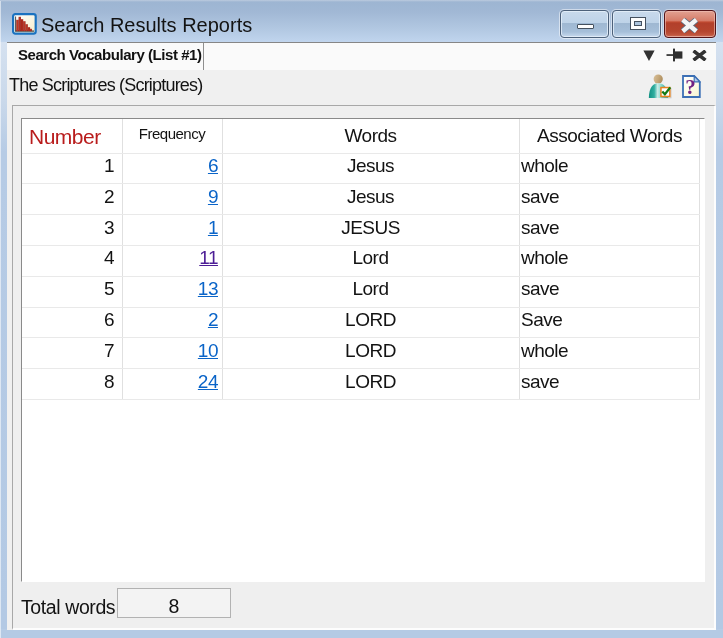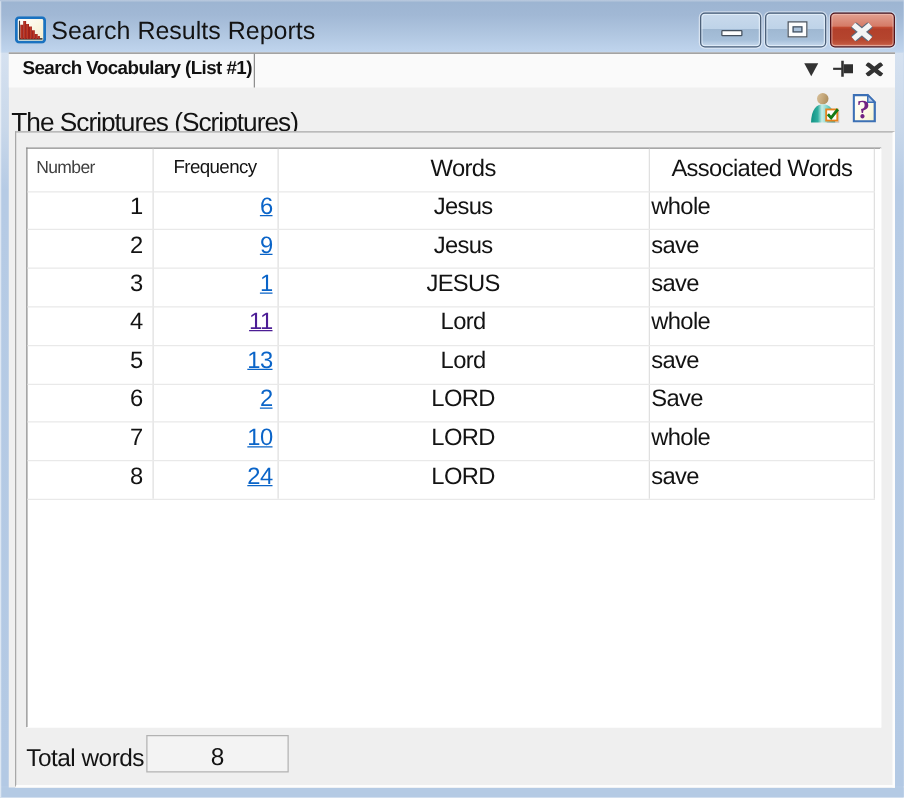--- a/index.html
+++ b/index.html
@@ -81,21 +81,21 @@
 </svg>
 <svg class="abs" style="left:666px;top:48px;" width="17" height="14" viewBox="0 0 17 14">
   <rect x="0.5" y="6.2" width="7" height="1.7" fill="#2f2f2f"></rect>
   <rect x="7" y="0.6" width="2" height="12.8" fill="#2f2f2f"></rect>
   <rect x="9" y="3.4" width="7.4" height="7.2" fill="#2f2f2f"></rect>
 </svg>
 <svg class="abs" style="left:692px;top:50px;" width="15" height="11" viewBox="0 0 15 11">
   <path d="M1.5 0.8 L13.5 10.2 M13.5 0.8 L1.5 10.2" stroke="#323232" stroke-width="3.5" fill="none"></path>
 </svg>
 
-<div class="abs" style="left:9px;top:74.5px;font-size:21px;letter-spacing:-0.8px;color:#131313;margin-top:12px;">The Scriptures (Scriptures)</div>
+<div class="abs" style="left:9px;top:74.5px;font-size:18px;letter-spacing:-0.8px;color:#131313;">The Scriptures (Scriptures)</div>
 
 <svg class="abs" style="left:648px;top:74px;" width="25" height="25" viewBox="0 0 25 25">
   <defs>
     <linearGradient id="tealg" x1="0" y1="0" x2="1" y2="0">
       <stop offset="0" stop-color="#119183"></stop>
       <stop offset="0.28" stop-color="#2fae9f"></stop>
       <stop offset="0.45" stop-color="#c8ece6"></stop>
       <stop offset="0.62" stop-color="#8edcd2"></stop>
       <stop offset="0.88" stop-color="#3db0a2"></stop>
       <stop offset="1" stop-color="#34a698"></stop>
@@ -132,21 +132,21 @@
   border-right:2px solid #fdfdfd;border-bottom:2.5px solid #fdfdfd;box-sizing:border-box;"></div>
 
 <div class="abs" style="left:21px;top:118px;width:684px;height:464px;background:#ffffff;
   border:1px solid #8a8a8a;border-bottom-color:#ffffff;border-right-color:#ffffff;box-sizing:border-box;"></div>
 
 <div class="abs" style="left:122px;top:119px;width:1px;height:280px;background:#e0e0e0;"></div>
 <div class="abs" style="left:222px;top:119px;width:1px;height:280px;background:#e0e0e0;"></div>
 <div class="abs" style="left:519px;top:119px;width:1px;height:280px;background:#e0e0e0;"></div>
 <div class="abs" style="left:699px;top:119px;width:1px;height:280px;background:#e0e0e0;"></div>
 
-<div class="abs" style="left:29px;top:125px;font-size:14px;letter-spacing:-0.5px;color:#404040;">Number</div>
+<div class="abs" style="left:29px;top:125px;font-size:21px;letter-spacing:-0.5px;color:#b91c1c;">Number</div>
 <div class="abs" style="left:122px;top:125px;width:100px;text-align:center;font-size:15px;letter-spacing:-0.5px;color:#131313;">Frequency</div>
 <div class="abs" style="left:222px;top:125px;width:297px;text-align:center;font-size:19px;letter-spacing:-0.5px;color:#131313;">Words</div>
 <div class="abs" style="left:519px;top:125px;width:181px;text-align:center;font-size:19px;letter-spacing:-0.5px;color:#131313;">Associated Words</div>
 
 <div class="abs" style="left:22px;top:152.5px;width:678px;height:1px;background:#e9e9e9;"></div>
 <div class="abs" style="left:22px;top:155.0px;width:92px;text-align:right;font-size:19px;letter-spacing:-0.5px;color:#131313;">1</div>
 <div class="abs" style="left:122px;top:155.0px;width:96px;text-align:right;font-size:19px;letter-spacing:-0.5px;"><span style="color:#0a64c8;text-decoration:underline;">6</span></div>
 <div class="abs" style="left:222px;top:155.0px;width:297px;text-align:center;font-size:19px;letter-spacing:-0.5px;color:#131313;">Jesus</div>
 <div class="abs" style="left:521px;top:155.0px;font-size:19px;letter-spacing:-0.5px;color:#131313;">whole</div>
 <div class="abs" style="left:22px;top:183.3px;width:678px;height:1px;background:#e9e9e9;"></div>

